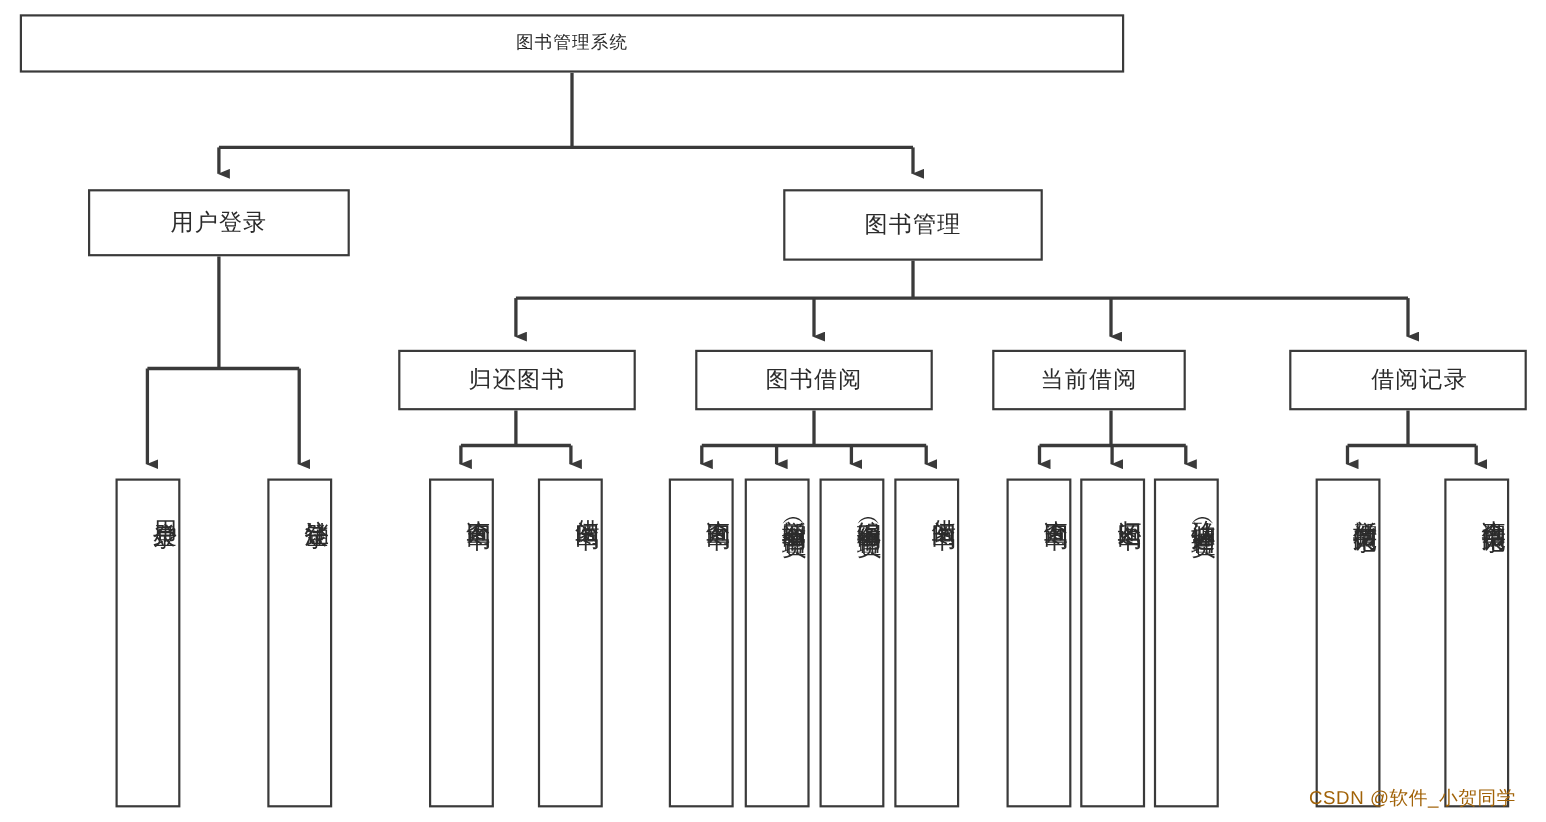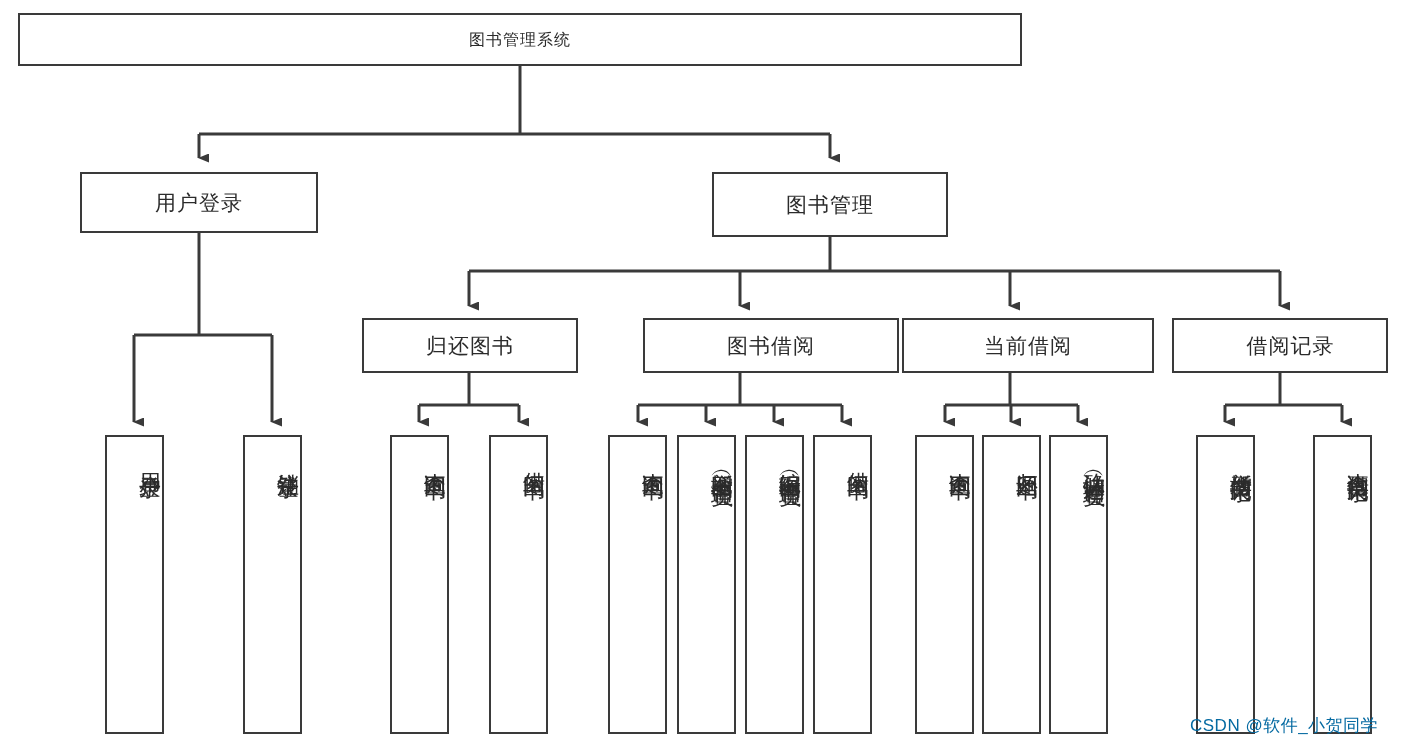--- a/index.html
+++ b/index.html
@@ -58,21 +58,21 @@
     text-orientation: upright;
     display: block;
     width: 100%;
     text-align: left;
   }
   .watermark {
     position: absolute;
     left: 1190px;
     top: 714px;
     font-size: 17px;
-    color: #0369a1;
+    color: #a16207;
     white-space: nowrap;
     letter-spacing: 0.5px;
   }
 </style>
 </head>
 <body>
 
 <div id="canvas">
 
   <svg class="connectors" viewBox="0 0 1405 747">
@@ -132,24 +132,24 @@
   <div class="node horiz" style="left:80px; top:172px; width:238px; height:61px;">
     <span>用户登录</span>
   </div>
   <div class="node horiz" style="left:712px; top:172px; width:236px; height:65px;">
     <span>图书管理</span>
   </div>
 
   <div class="node horiz" style="left:362px; top:318px; width:216px; height:55px;">
     <span>归还图书</span>
   </div>
-  <div class="node horiz" style="left:632px; top:318px; width:256px; height:55px;margin-left:11px;">
+  <div class="node horiz" style="left:632px; top:318px; width:216px; height:55px;">
     <span>图书借阅</span>
   </div>
-  <div class="node horiz" style="left:902px; top:318px; width:252px; height:55px;">
+  <div class="node horiz" style="left:902px; top:318px; width:176px; height:55px;">
     <span>当前借阅</span>
   </div>
   <div class="node horiz" style="left:1172px; top:318px; width:216px; height:55px;padding-left:21px;">
     <span>借阅记录</span>
   </div>
 
   <div class="node vert" style="left:105px; top:435px; width:59px; height:299px;">
     <span>用户登录</span>
   </div>
   <div class="node vert" style="left:243px; top:435px; width:59px; height:299px;">

